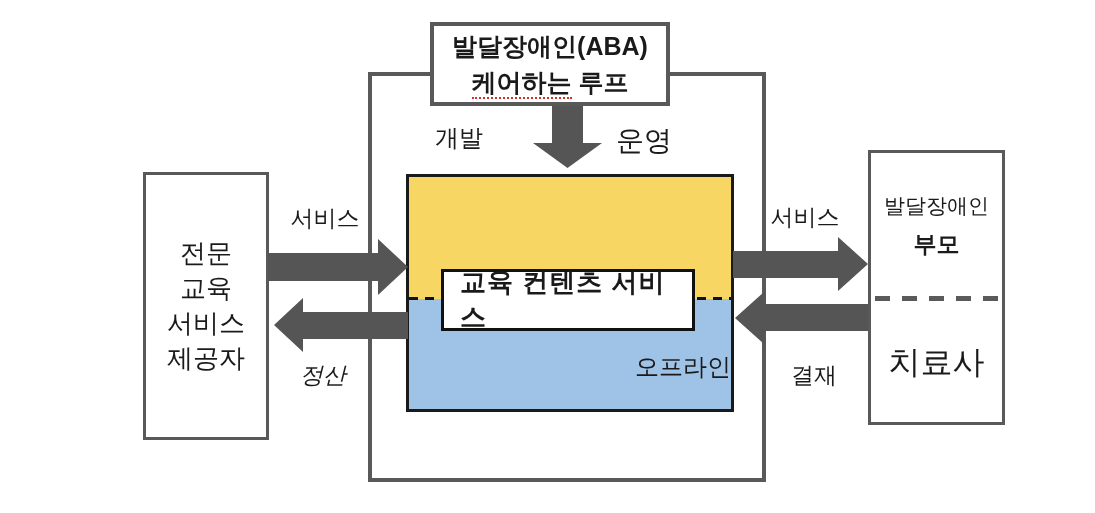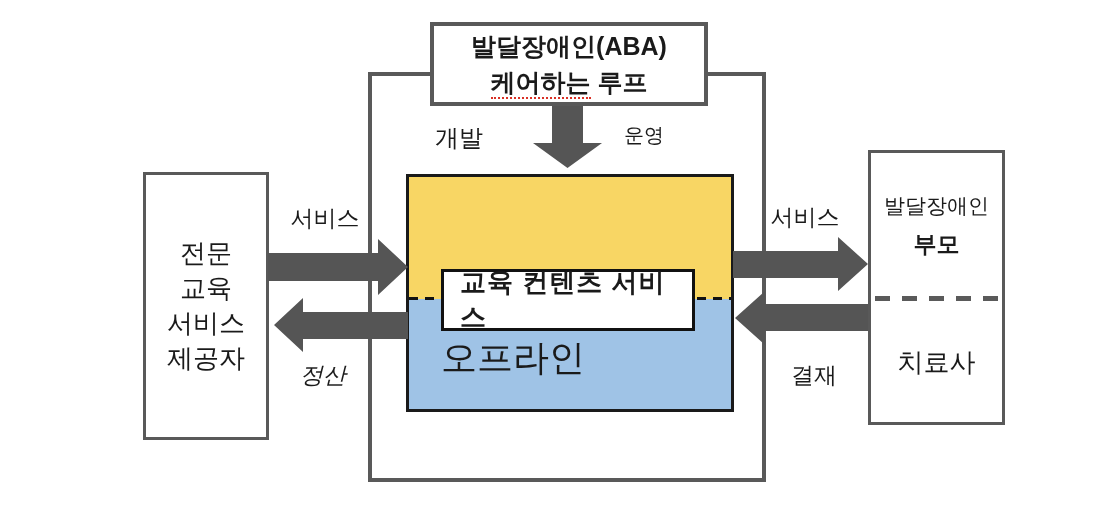--- a/index.html
+++ b/index.html
@@ -20,21 +20,21 @@
     left: 368px; top: 72px;
     width: 398px; height: 410px;
     border: 4px solid #595959;
     background: transparent;
   }
 
   
   .title-box {
     position: absolute;
     left: 430px; top: 22px;
-    width: 278px; height: 84px;
+    width: 240px; height: 84px;
     background: #ffffff;
     border: 4px solid #595959;
     display: flex;
     flex-direction: column;
     align-items: center;
     justify-content: center;
     text-align: center;
     font-weight: bold;
     font-size: 25px;
     line-height: 36px;
@@ -87,22 +87,22 @@
   }
   .online-label {
     position: absolute;
     left: 0; top: 30px; width: 100%;
     text-align: center;
     font-size: 28px;
   }
   .offline-label {
     position: absolute;
     left: 0; bottom: 26px; width: 100%;
-    text-align: left;
-    font-size: 36px;
+    text-align: right;
+    font-size: 24px;
     padding-left: 32px;
   }
   .white-box {
     position: absolute;
     left: 32px; top: 92px;
     width: 254px; height: 62px;
     background: #ffffff;
     border: 3px solid #111;
     display: flex;
     align-items: center;
@@ -137,21 +137,21 @@
     position: absolute;
     left: 4px; right: 4px; top: 143px; height: 5px;
     background: repeating-linear-gradient(90deg, #5a5a5a 0 15px, transparent 15px 27px);
   }
   .therapist-section {
     position: absolute;
     left: 0; top: 150px; right: 0; bottom: 0;
     display: flex;
     align-items: center;
     justify-content: center;
-    font-size: 26px;
+    font-size: 32px;
   }
 
   
   .arrows {
     position: absolute;
     left: 0; top: 0;
     width: 1095px; height: 513px;
     z-index: 5;
     pointer-events: none;
   }
@@ -159,21 +159,21 @@
 
   
   .flow-label {
     position: absolute;
     transform: translateX(-50%);
     font-size: 23px;
     white-space: nowrap;
     z-index: 6;
   }
   .lbl-develop   { left: 459px; top: 122px; font-size: 24px; text-align: center; }
-  .lbl-operate   { left: 644px; top: 122px; font-size: 20px; }
+  .lbl-operate   { left: 644px; top: 122px; font-size: 28px; }
   .lbl-service-l { left: 325px; top: 203px; }
   .lbl-settle    { left: 323px; top: 360px; font-style: italic; }
   .lbl-service-r { left: 805px; top: 202px; }
   .lbl-payment   { left: 814px; top: 360px; font-family: Liberation Serif, serif; }
 </style>
 </head>
 <body>
 
 <div class="canvas">
 

